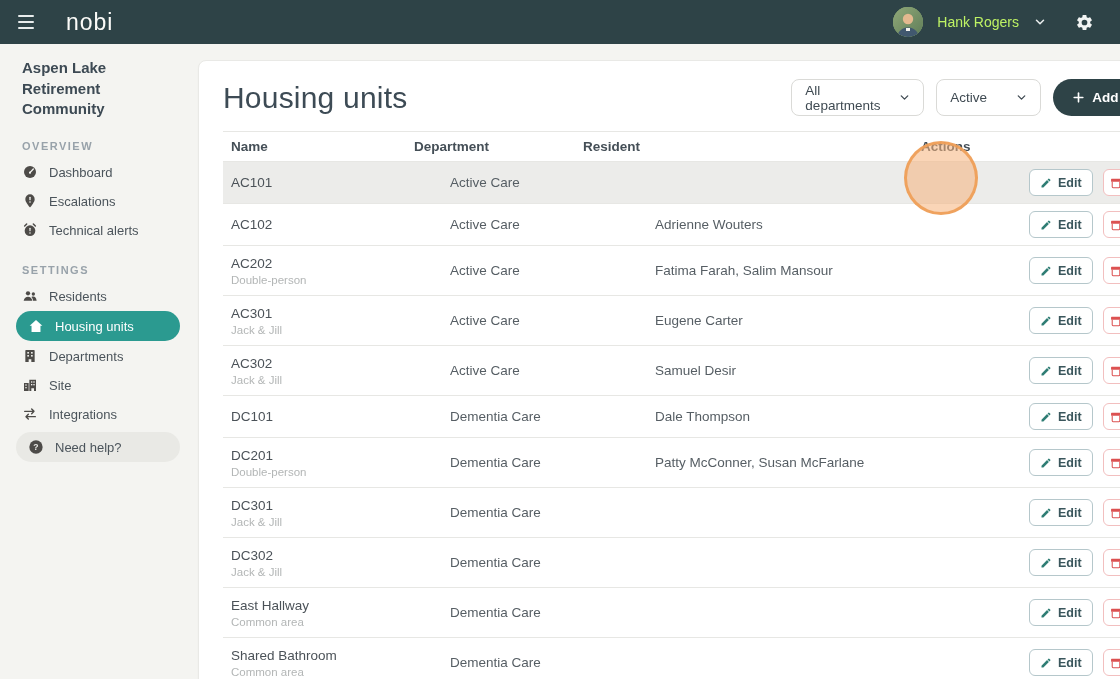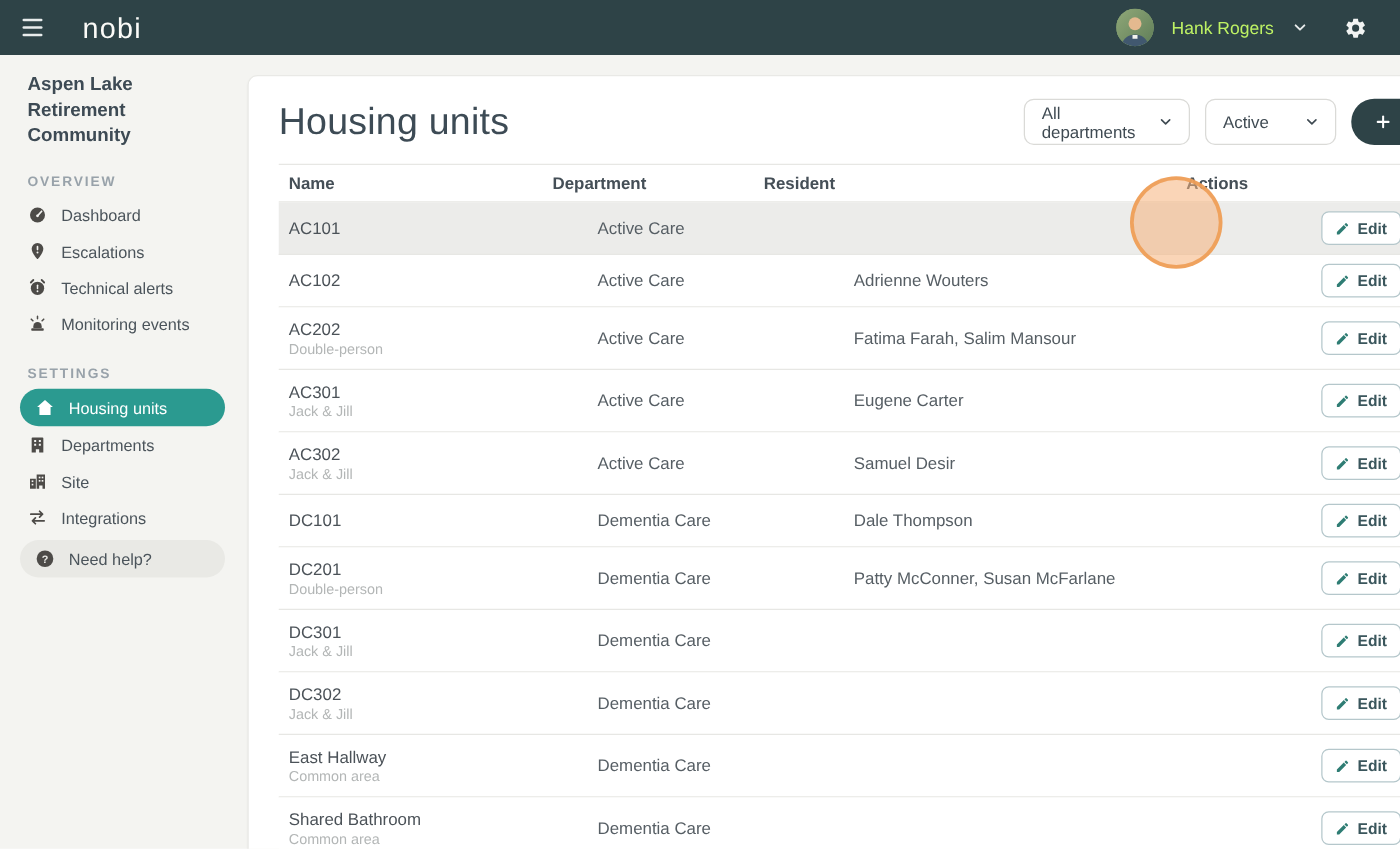--- a/index.html
+++ b/index.html
@@ -68,21 +68,21 @@
   }
 
   
   .table { margin:0 24px; }
   .thead {
     display:flex; align-items:center; min-height:31px; padding:0 8px;
     border-top:1px solid #e7e7e4; border-bottom:1px solid #e7e7e4;
     font-weight:bold; font-size:13.5px; color:#454f57;
   }
   .col-name { width:183px; flex:none; }
-  .col-dept { width:169px; flex:none;margin-left:28px; }
+  .col-dept { width:169px; flex:none; }
   .col-res  { width:338px; flex:none; }
   .col-act  { flex:1; }
   .row {
     display:flex; align-items:center; min-height:42px; padding:2px 8px;
     border-bottom:1px solid #e7e7e4; background:#fff;gap:36px;
   }
   .row.two-line { min-height:50px; }
   .row.highlighted { background:#ececea; }
   .unit-name { font-size:13.5px; color:#4b5258; }
   .unit-sub { font-size:11.5px; color:#b3b6b6; margin-top:3px; }
@@ -182,35 +182,36 @@
             <svg width="16" height="16" viewBox="0 0 24 24">
               <path d="M4 6L7 3M20 6l-3-3" stroke="currentColor" stroke-width="2.2" stroke-linecap="round"></path>
               <circle cx="12" cy="13" r="8" fill="currentColor"></circle>
               <rect x="11.1" y="8.5" width="1.8" height="5.5" rx=".9" fill="#f4f4f1"></rect>
               <circle cx="12" cy="16.5" r="1.1" fill="#f4f4f1"></circle>
             </svg>
           </span>
           <span>Technical alerts</span>
         </div>
 
-        <div class="nav-item">
-          <span class="ico">
-            <svg width="16" height="16" viewBox="0 0 24 24" fill="currentColor">
-              <path d="M7 15a5 5 0 0 1 10 0v2H7z"></path>
-              <rect x="4.5" y="17.5" width="15" height="3" rx="1"></rect>
-              <path d="M12 3v3M4.5 6.5l2 2M19.5 6.5l-2 2" stroke="currentColor" stroke-width="1.8" stroke-linecap="round" fill="none"></path>
-            </svg>
-          </span>
-          <span>Monitoring events</span>
-        </div>
       </div>
 
     <div class="section-label">SETTINGS</div>
     <div>
 
+        <div class="nav-item">
+          <span class="ico">
+            <svg width="16" height="16" viewBox="0 0 24 24" fill="currentColor">
+              <circle cx="9" cy="8" r="3.2"></circle>
+              <path d="M2.5 19c.8-4 3.4-5.8 6.5-5.8S14.7 15 15.5 19z"></path>
+              <circle cx="17" cy="9" r="2.5"></circle>
+              <path d="M16.5 19c-.2-2.4-1-4.3-2.4-5.6.9-.5 1.9-.7 2.9-.7 2.5 0 4.3 1.5 5 6.3z"></path>
+            </svg>
+          </span>
+          <span>Residents</span>
+        </div>
 
         <div class="nav-item active">
           <span class="ico">
             <svg width="16" height="16" viewBox="0 0 24 24" fill="currentColor">
               <path d="M12 3l9.5 8.5h-2.8V21H5.3v-9.5H2.5z"></path>
               <rect x="10.5" y="13" width="3" height="5" fill="#2b9a90" opacity="0"></rect>
             </svg>
           </span>
           <span>Housing units</span>
         </div>

